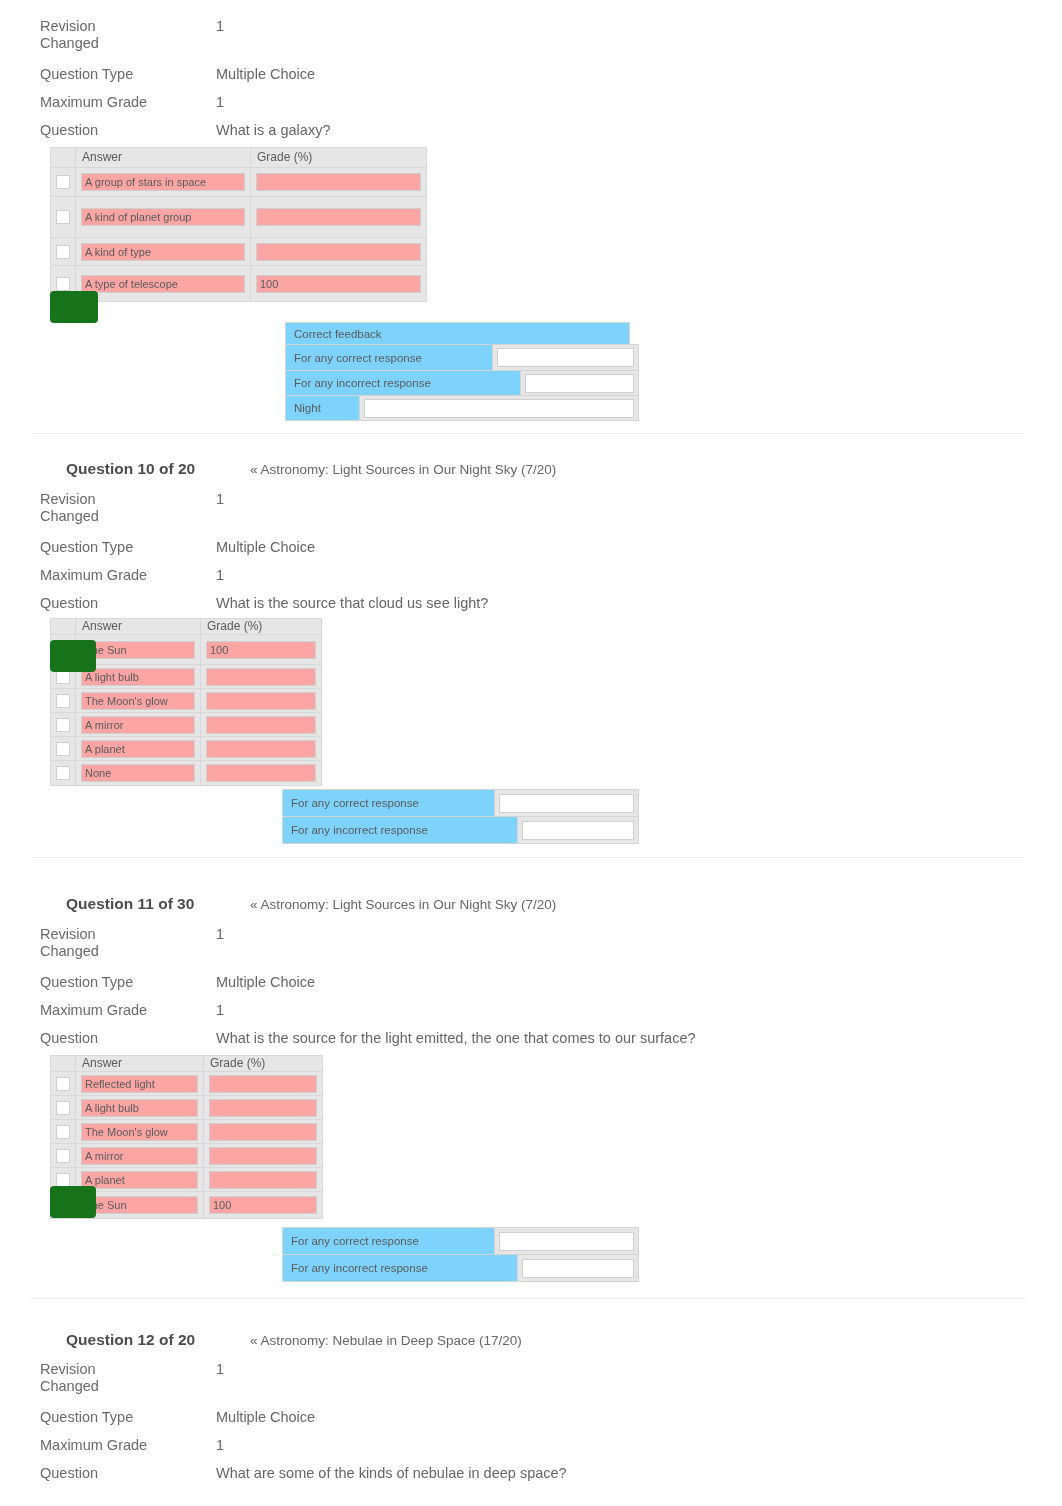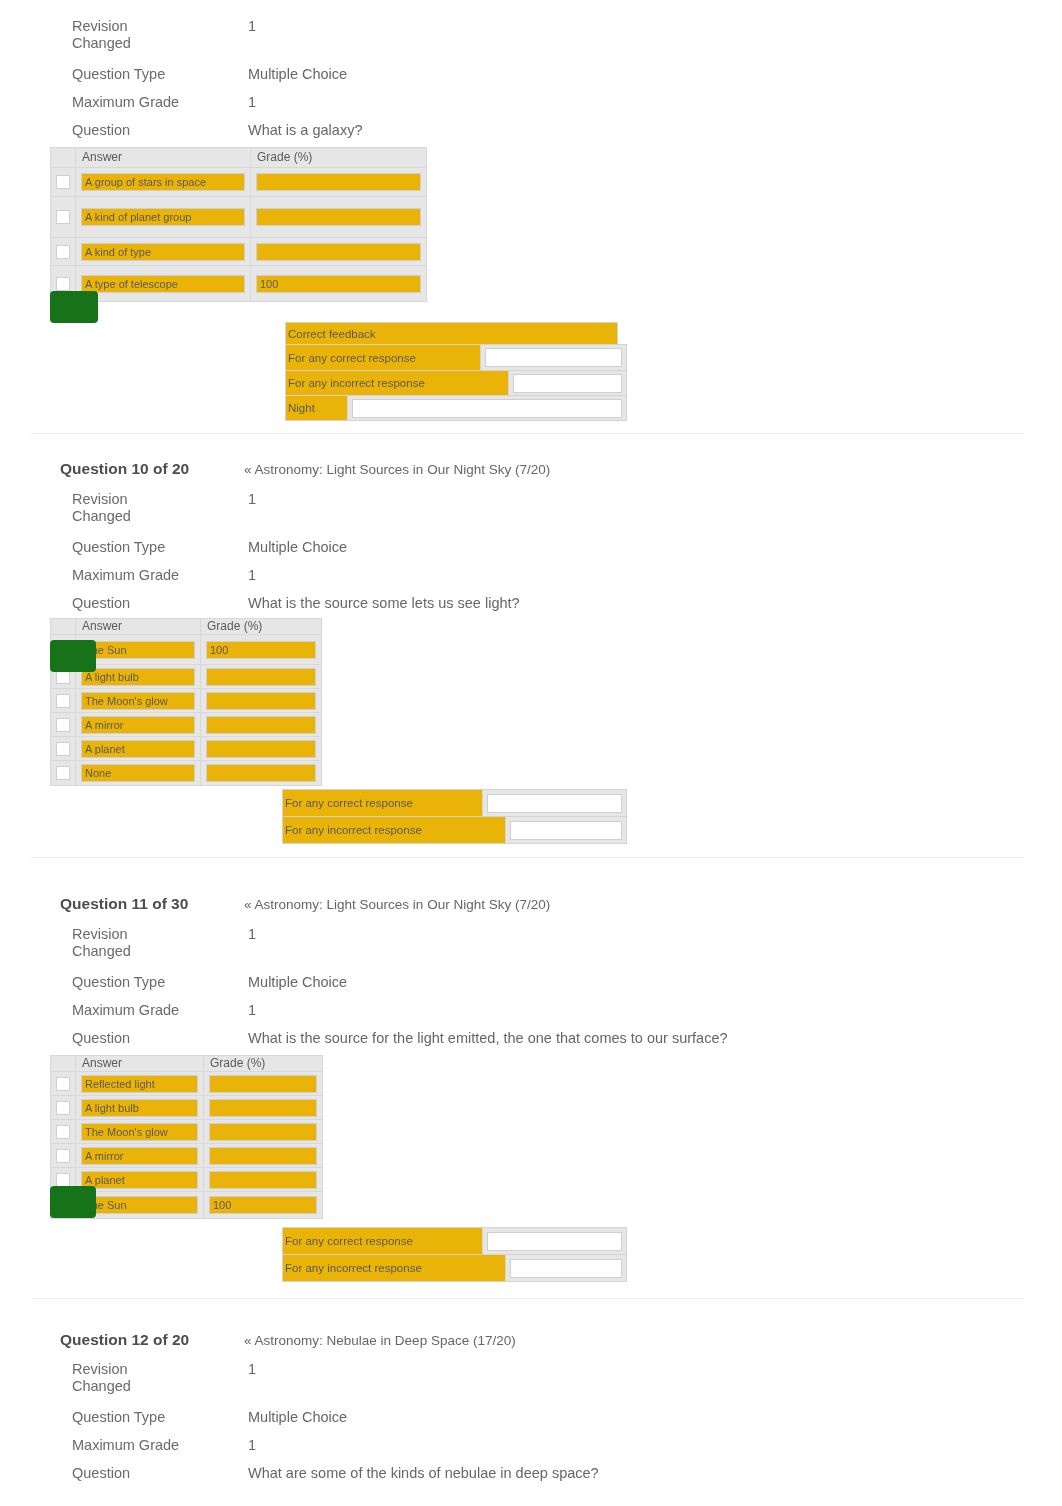--- a/index.html
+++ b/index.html
@@ -1,33 +1,33 @@
 <!DOCTYPE html>
 <html><head>
 <meta charset="utf-8">
 <style>
   html,body{margin:0;padding:0;background:#ffffff;}
   body{font-family:"Liberation Sans",sans-serif;font-size:14.5px;color:#5a5a5a;}
   .page{width:1062px;height:1506px;position:relative;background:#ffffff;overflow:hidden;}
   .qsection{position:static;}
-  .qhead{position:absolute;left:60px;white-space:nowrap;}
+  .qhead{position:absolute;left:66px;white-space:nowrap;}
   .qnum{font-weight:bold;font-size:15.5px;color:#4d4d4d;display:inline-block;width:180px;}
   .qtitle{font-size:13.5px;color:#666666;}
-  .meta-row{position:absolute;left:72px;display:flex;align-items:flex-start;}
+  .meta-row{position:absolute;left:40px;display:flex;align-items:flex-start;}
   .meta-row .lbl{width:176px;flex:0 0 176px;color:#6a6a6a;line-height:17px;white-space:pre-line;}
   .meta-row .val{color:#666666;line-height:17px;white-space:nowrap;}
   .sep{position:absolute;height:1px;background:#ededed;}
   table.ans{position:absolute;left:50px;border-collapse:collapse;font-size:12px;table-layout:fixed;}
   table.ans td{border:1px solid #d8d8d8;padding:1px 6px;text-align:left;color:#5a5a5a;vertical-align:middle;overflow:hidden;line-height:13px;}
   table.ans tr.sh td{background:#e6e6e6;}
   table.ans td.inputcell{background:#e6e6e6;padding:1px 5px;vertical-align:middle;}
-  .inputbox{background:#eab308;border:1px solid #cfcfcf;height:18px;width:100%;box-sizing:border-box;padding:0 3px;line-height:16px;color:#5a5a5a;overflow:hidden;white-space:nowrap;font-size:11px;}
+  .inputbox{background:#fca5a5;border:1px solid #cfcfcf;height:18px;width:100%;box-sizing:border-box;padding:0 3px;line-height:16px;color:#5a5a5a;overflow:hidden;white-space:nowrap;font-size:11px;}
   .radiobox{background:#ffffff;border:1px solid #cfcfcf;height:14px;width:14px;box-sizing:border-box;margin:0 auto;}
   table.fb{position:absolute;border-collapse:collapse;font-size:11.5px;table-layout:fixed;}
-  table.fb td{border:1px solid #d4d4d4;padding:0 2px;background:#eab308;color:#5a5a5a;overflow:hidden;white-space:nowrap;}
+  table.fb td{border:1px solid #d4d4d4;padding:0 8px;background:#7dd3fc;color:#5a5a5a;overflow:hidden;white-space:nowrap;}
   table.fb td.inp{background:#e6e6e6;padding:2px 4px;}
   .fbbox{background:#ffffff;border:1px solid #cfcfcf;height:19px;box-sizing:border-box;width:100%;}
   .greenmark{position:absolute;border-radius:4px;background:#16731a;}
 </style>
 </head>
 <body>
 
 <div class="page" id="page">
 <div class="qsection">
   <div class="meta-row" style="top:18px">
@@ -157,21 +157,21 @@
   <div class="meta-row" style="top:539px">
     <span class="lbl">Question Type</span>
     <span class="val">Multiple Choice</span>
   </div>
   <div class="meta-row" style="top:567px">
     <span class="lbl">Maximum Grade</span>
     <span class="val">1</span>
   </div>
   <div class="meta-row" style="top:595px">
     <span class="lbl">Question</span>
-    <span class="val">What is the source some lets us see light?</span>
+    <span class="val">What is the source that cloud us see light?</span>
   </div>
   <table class="ans" style="top:618px">
     <colgroup>
       <col style="width:24px">
       <col style="width:125px">
       <col style="width:121px">
     </colgroup>
     <tbody>
     <tr class="sh" style="height:16px">
       <td></td>

